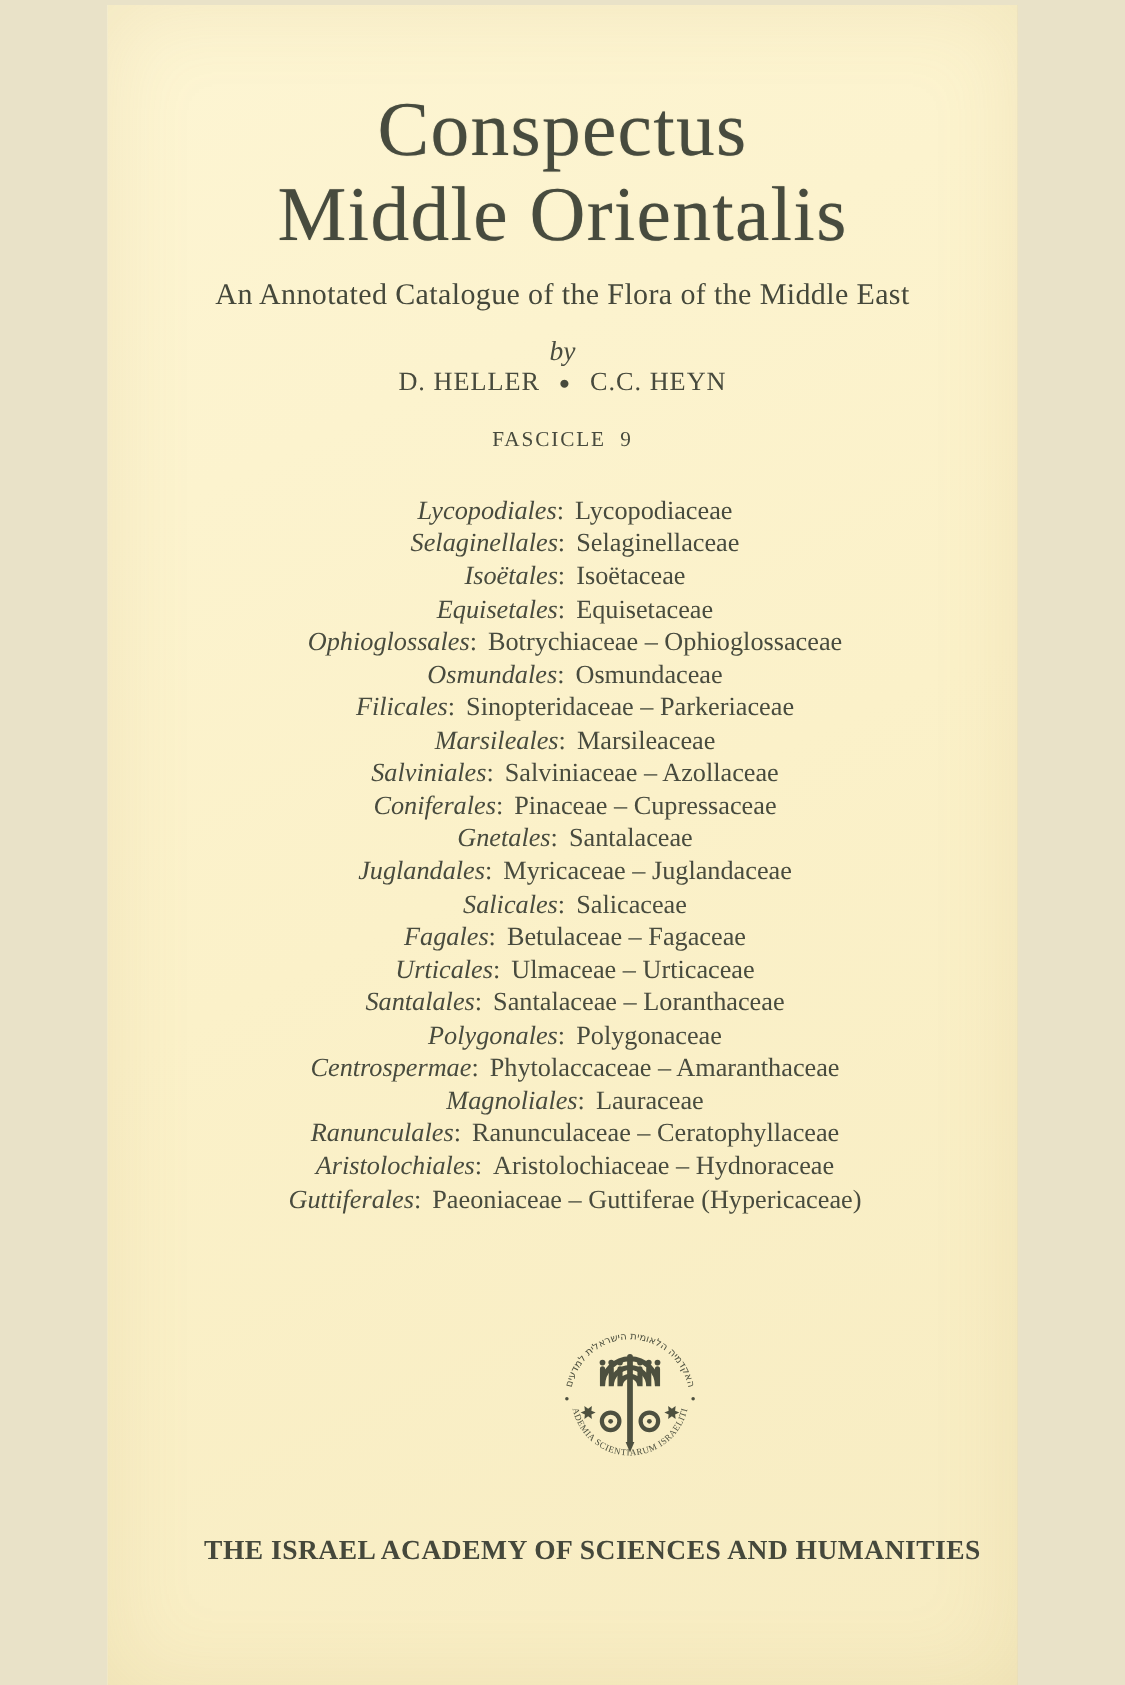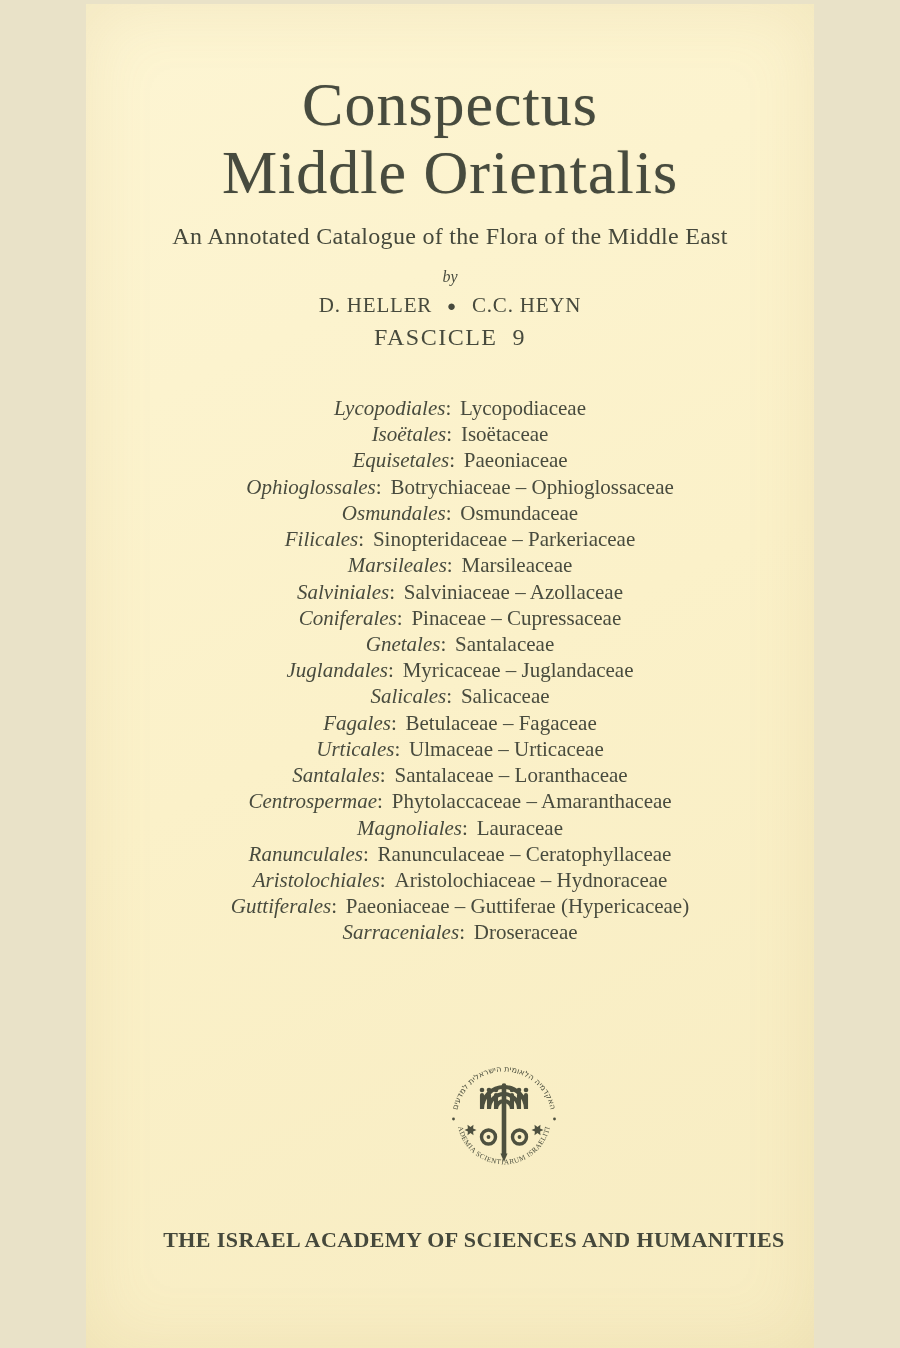--- a/index.html
+++ b/index.html
@@ -11,24 +11,24 @@
     box-shadow:inset 0 0 70px rgba(180,150,80,0.14);
     font-family:"Liberation Serif","DejaVu Serif",serif;
     color:#4a4d40;
     overflow:hidden;
     text-decoration:underline;
   }
   .center{position:absolute;left:0;right:0;text-align:center;}
   .title{top:66px;font-size:62px;line-height:68px;letter-spacing:1px;color:#474b3e;
          text-shadow:0 0 0.8px rgba(71,75,62,0.45);}
   .subtitle{top:219px;font-size:24px;letter-spacing:0.3px;color:#45483b;}
-  .byword{top:264px;font-size:16px;font-style:italic;color:#4a4d40;}
+  .byword{top:264px;font-size:22px;font-style:italic;color:#4a4d40;}
   .authors{top:289px;font-size:21px;letter-spacing:0.8px;color:#474a3d;}
   .authors .bullet{display:inline-block;margin:0 15px;font-size:15px;vertical-align:1px;}
-  .fascicle{top:320px;font-size:24px;letter-spacing:1.5px;white-space:pre;color:#474a3d;}
+  .fascicle{top:338px;font-size:17px;letter-spacing:1.5px;white-space:pre;color:#474a3d;}
   .contents{top:391px;font-size:21px;line-height:26.22px;color:#484b3e;padding-left:20px;}
   .toc-line .ord{font-style:italic;}
   .toc-line .col{margin-right:0.42em;}
   .emblem{position:absolute;left:358px;top:1053px;width:120px;height:120px;}
   .emblem .heb{font:8px "DejaVu Sans",sans-serif;fill:#4d503f;}
   .emblem .lat{font:7.2px "Liberation Serif",serif;letter-spacing:0.45px;fill:#4d503f;}
   .place{top:1177px;font-size:21px;letter-spacing:0.6px;color:#45483b;}
   .publisher{top:1223px;font-size:22px;font-weight:700;letter-spacing:0.4px;color:#45483b;padding-left:48px;}
 </style>
 </head>
@@ -50,27 +50,30 @@
   </div>
 
   <div class="center fascicle">FASCICLE  9</div>
 
   <div class="center contents">
 
       <div class="toc-line">
         <span class="ord">Lycopodiales</span><span class="col">:</span><span class="fam">Lycopodiaceae</span>
       </div>
 
+      <div class="toc-line">
+        <span class="ord">Selaginellales</span><span class="col">:</span><span class="fam">Selaginellaceae</span>
+      </div>
 
       <div class="toc-line">
         <span class="ord">Isoëtales</span><span class="col">:</span><span class="fam">Isoëtaceae</span>
       </div>
 
       <div class="toc-line">
-        <span class="ord">Equisetales</span><span class="col">:</span><span class="fam">Paeoniaceae</span>
+        <span class="ord">Equisetales</span><span class="col">:</span><span class="fam">Equisetaceae</span>
       </div>
 
       <div class="toc-line">
         <span class="ord">Ophioglossales</span><span class="col">:</span><span class="fam">Botrychiaceae – Ophioglossaceae</span>
       </div>
 
       <div class="toc-line">
         <span class="ord">Osmundales</span><span class="col">:</span><span class="fam">Osmundaceae</span>
       </div>
 
@@ -108,20 +111,23 @@
 
       <div class="toc-line">
         <span class="ord">Urticales</span><span class="col">:</span><span class="fam">Ulmaceae – Urticaceae</span>
       </div>
 
       <div class="toc-line">
         <span class="ord">Santalales</span><span class="col">:</span><span class="fam">Santalaceae – Loranthaceae</span>
       </div>
 
 
+      <div class="toc-line">
+        <span class="ord">Polygonales</span><span class="col">:</span><span class="fam">Polygonaceae</span>
+      </div>
 
       <div class="toc-line">
         <span class="ord">Centrospermae</span><span class="col">:</span><span class="fam">Phytolaccaceae – Amaranthaceae</span>
       </div>
 
       <div class="toc-line">
         <span class="ord">Magnoliales</span><span class="col">:</span><span class="fam">Lauraceae</span>
       </div>
 
       <div class="toc-line">
@@ -129,23 +135,20 @@
       </div>
 
       <div class="toc-line">
         <span class="ord">Aristolochiales</span><span class="col">:</span><span class="fam">Aristolochiaceae – Hydnoraceae</span>
       </div>
 
       <div class="toc-line">
         <span class="ord">Guttiferales</span><span class="col">:</span><span class="fam">Paeoniaceae – Guttiferae (Hypericaceae)</span>
       </div>
 
-      <div class="toc-line">
-        <span class="ord">Sarraceniales</span><span class="col">:</span><span class="fam">Droseraceae</span>
-      </div>
     </div>
 
   <svg class="emblem" viewBox="0 0 120 120" aria-hidden="true">
     <defs>
       <path id="arcTop" d="M 12.5 62 A 47.5 47.5 0 0 1 107.5 62"></path>
       <path id="arcBottom" d="M 14 70 A 47 47 0 0 0 106 70"></path>
     </defs>
     <text class="heb">
       <textPath href="#arcTop" startOffset="50%" text-anchor="middle">האקדמיה הלאומית הישראלית למדעים</textPath>
     </text>

